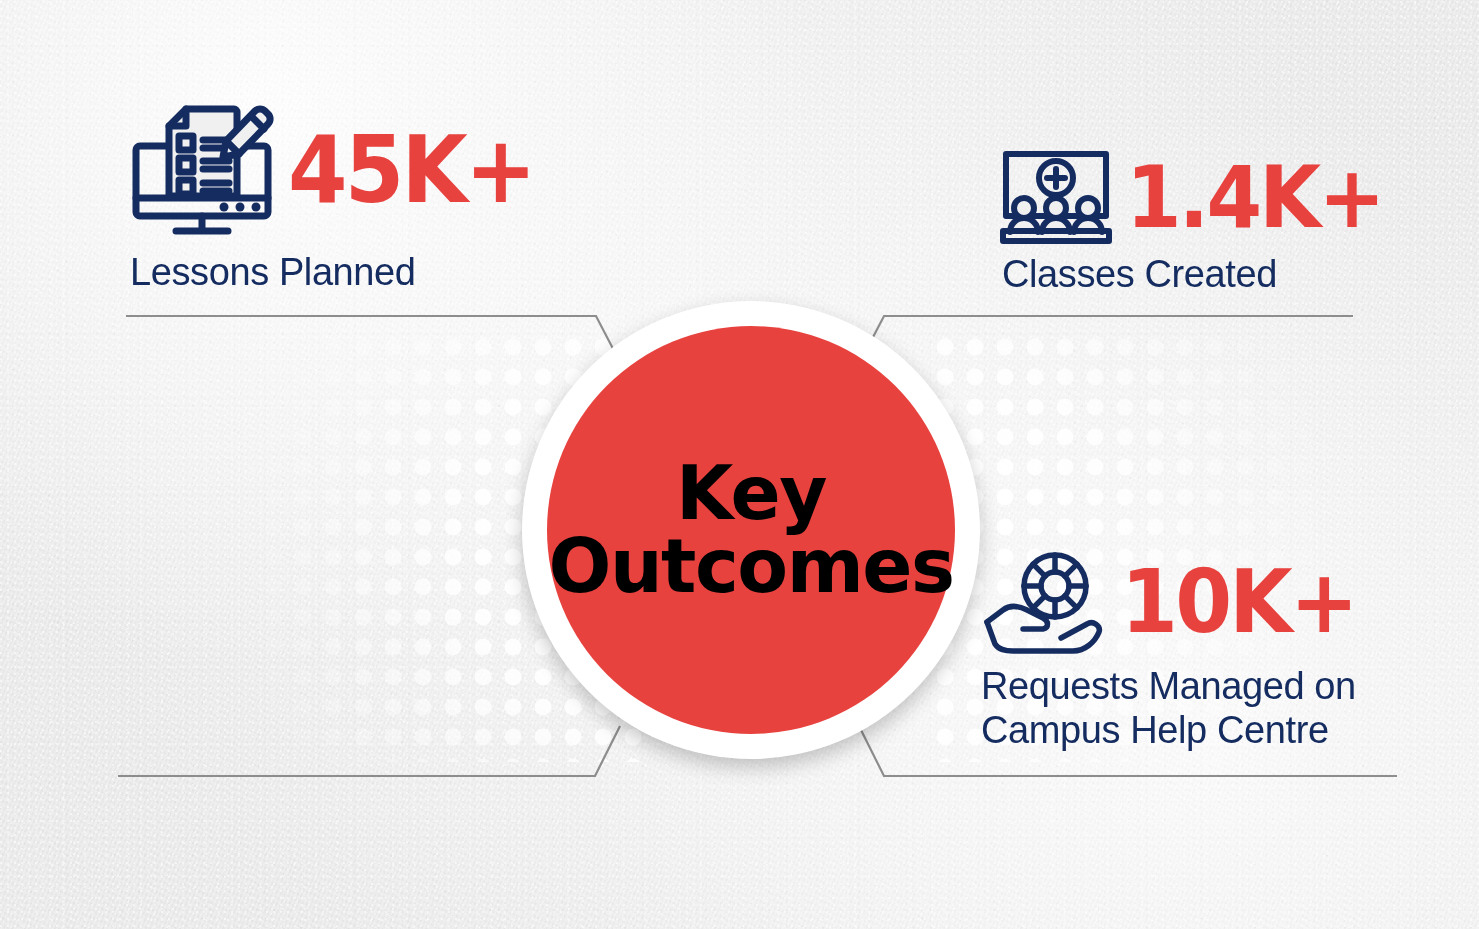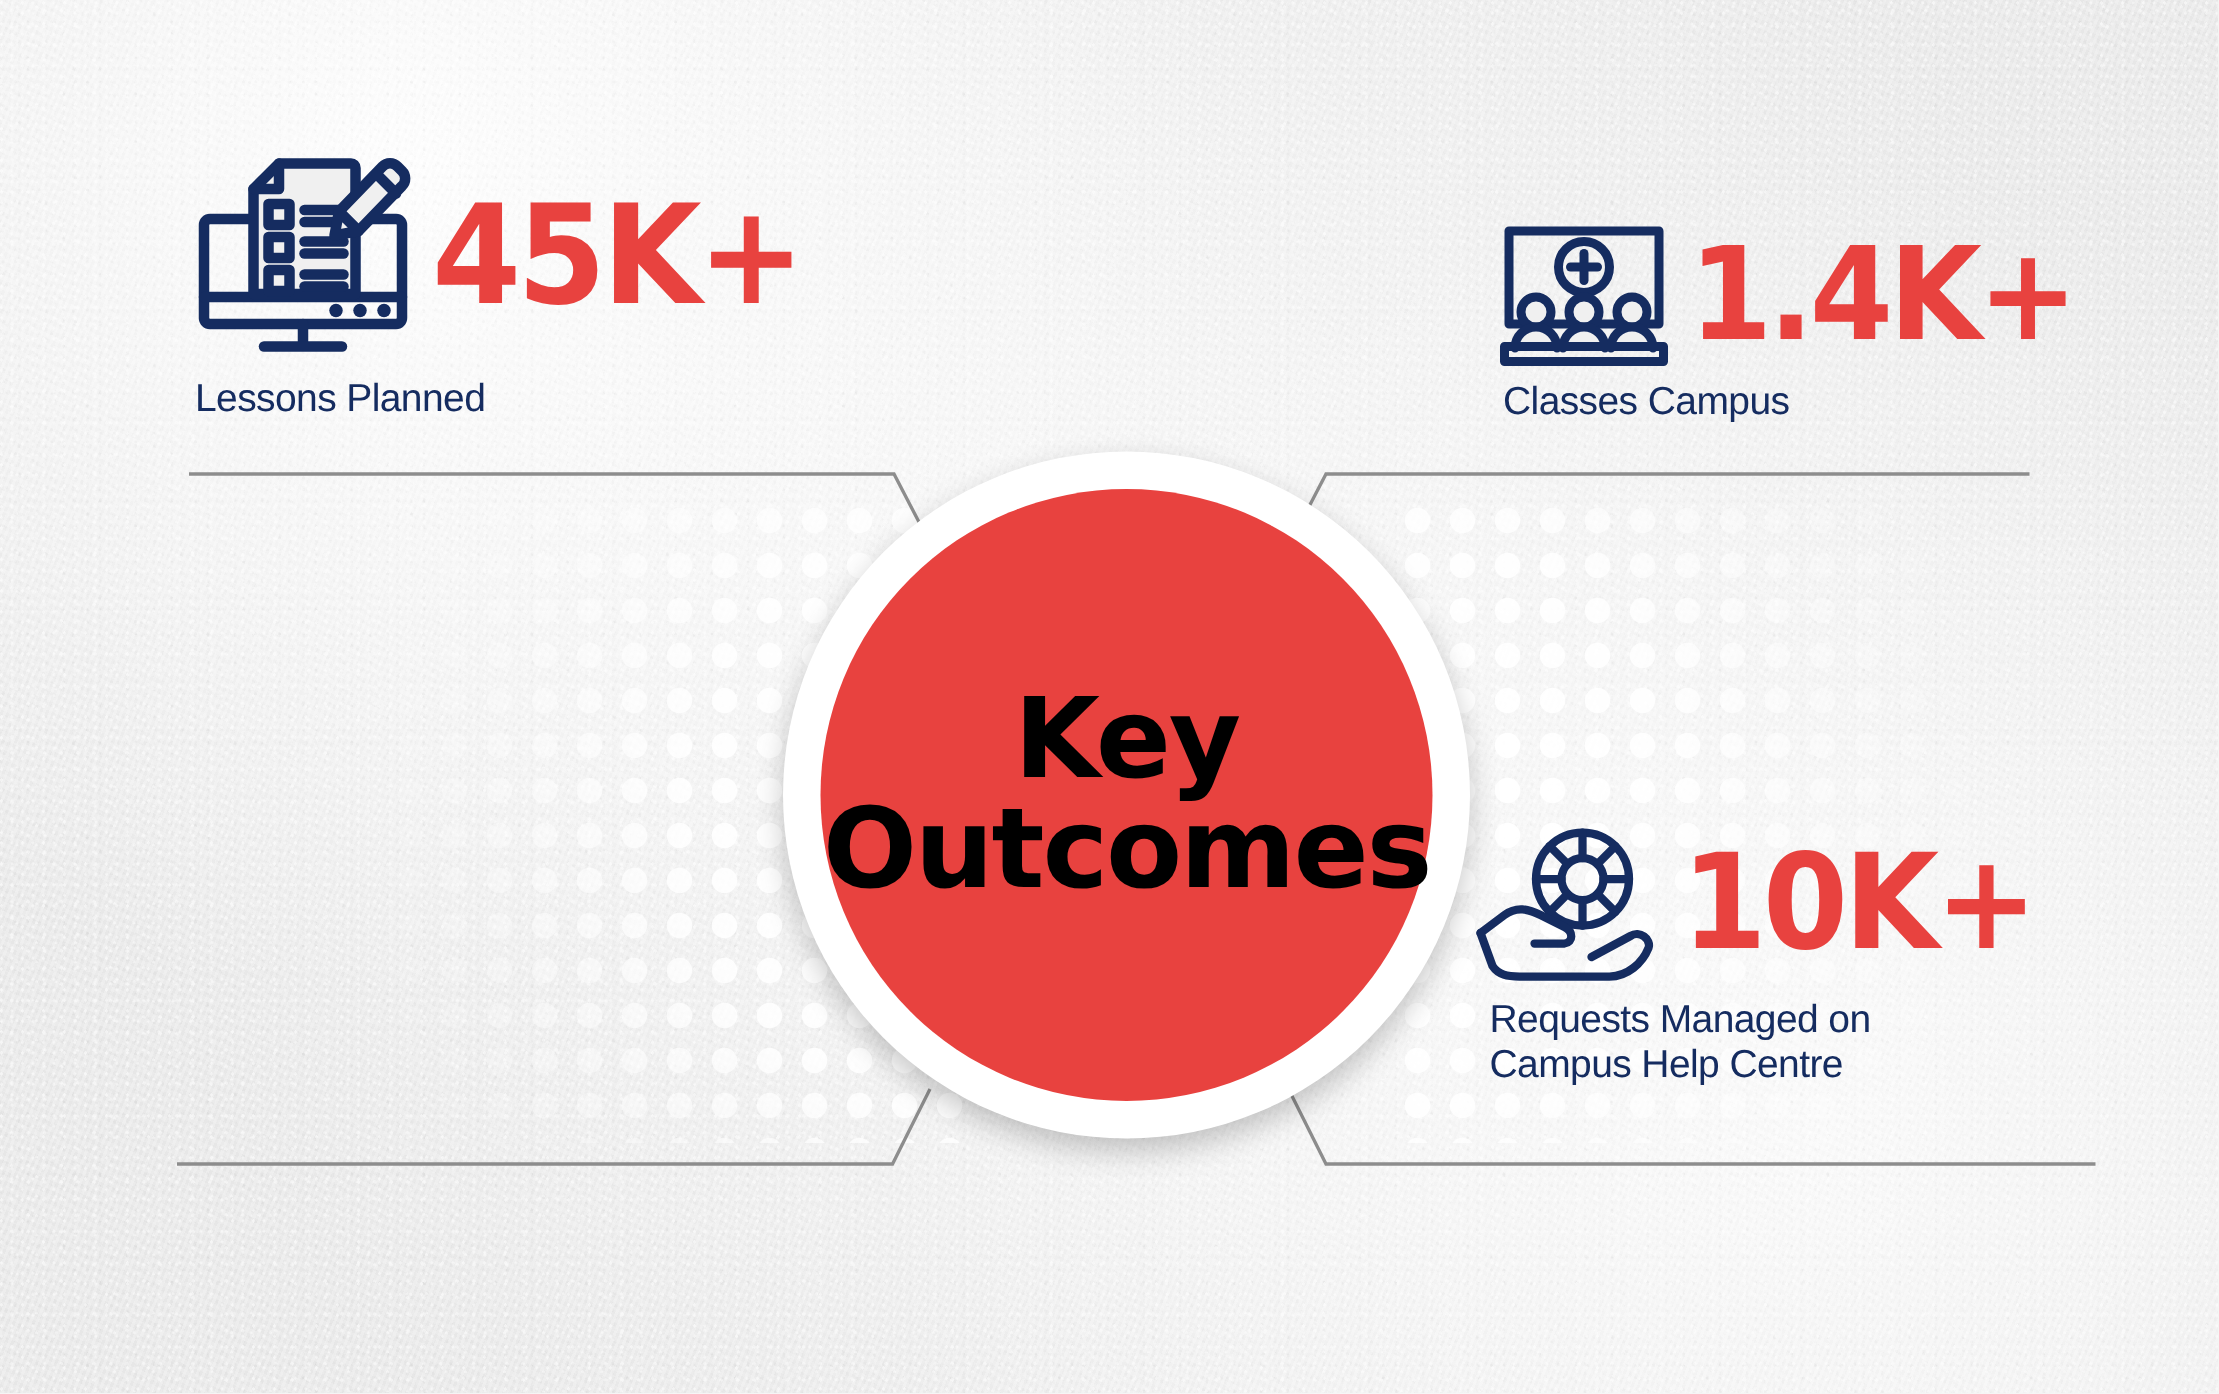--- a/index.html
+++ b/index.html
@@ -115,41 +115,41 @@
     line-height: 1;
     letter-spacing: -3px;
     transform: scaleX(.93);
     transform-origin: left center;
     white-space: nowrap;
   }
   .stat-label {
     color: #152c60;
     font-family: "Liberation Sans", sans-serif;
     font-weight: normal;
-    font-size: 26px;
+    font-size: 38px;
     line-height: 1.16;
     letter-spacing: -.4px;
     white-space: pre-line;
   }
 
   
   #stat-lessons   { left: 128px; top: 100px; }
   #stat-lessons   .stat-label { margin-top: 8px; margin-left: 2px; }
 
   #stat-classes   { left: 998px; top: 148px; }
   #stat-classes   .stat-value { font-size: 86px; }
   #stat-classes   .stat-label { margin-top: 6px; margin-left: 4px; }
 
   #stat-attendance{ left: 118px; top: 578px; }
   #stat-attendance .stat-value { font-size: 88px; }
   #stat-attendance .stat-label { margin-top: 10px; margin-left: 2px; }
 
   #stat-requests  { left: 981px; top: 548px; }
   #stat-requests  .stat-value { font-size: 88px; }
-  #stat-requests  .stat-label { margin-top: 8px; margin-left: 12px; }
+  #stat-requests  .stat-label { margin-top: 8px; margin-left: 0px; }
 
   .icon-svg { display: block; }
 </style>
 </head>
 <body>
 
 <div id="stage">
 
   <div class="paper-texture"></div>
   <div class="paper-texture2"></div>
@@ -254,21 +254,21 @@
 
           <path d="M12 84 a14 14 0 0 1 28 0" fill="#f0f0f0"></path>
           <path d="M44 84 a14 14 0 0 1 28 0" fill="#f0f0f0"></path>
           <path d="M76 84 a14 14 0 0 1 28 0" fill="#f0f0f0"></path>
 
           <rect x="5" y="83" width="106" height="10"></rect>
         </svg>
       </span>
       <span class="stat-value">1.4K+</span>
     </div>
-    <div class="stat-label">Classes Campus</div>
+    <div class="stat-label">Classes Created</div>
   </div>
 
 
   <div class="stat" id="stat-requests">
     <div class="stat-row">
       <span class="stat-icon">
         <svg class="icon-svg" width="128" height="108" viewBox="0 0 128 108" fill="none" stroke="#152c60" stroke-width="5.5" stroke-linecap="round" stroke-linejoin="round">
 
           <circle cx="74" cy="38" r="31"></circle>
           <circle cx="74" cy="38" r="14"></circle>

